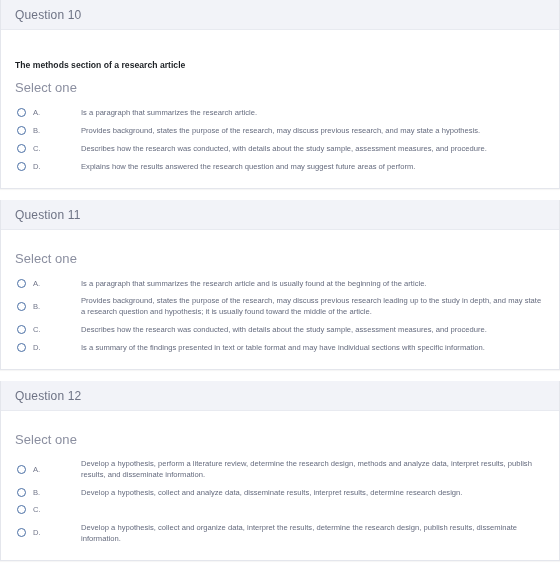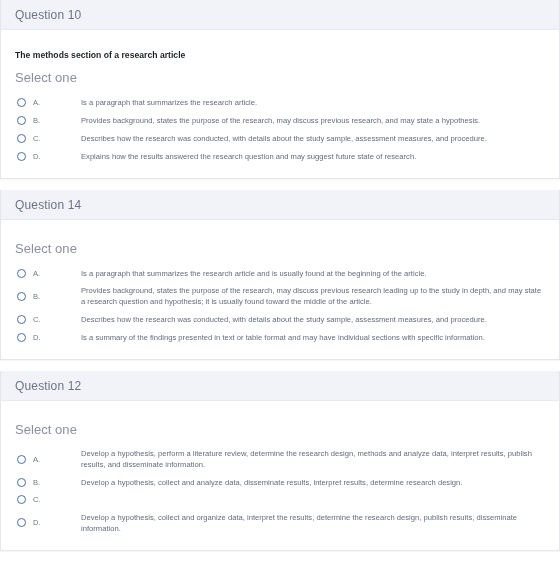--- a/index.html
+++ b/index.html
@@ -52,21 +52,21 @@
   .card-body {
     padding: 13px 14px 13px 14px;
     background: #ffffff;
   }
 
   .question-stem {
     font-size: 8.6px;
     font-weight: bold;
     color: #1d2125;
     line-height: 1.55;
-    margin: 6px 0 0 0;
+    margin: 16px 0 0 0;
     max-width: 512px;
     letter-spacing: .02px;
   }
 
   .select-one-label {
     font-size: 13px;
     color: #8b8fa0;
     margin: 9px 0 9px 0;
     line-height: 1;
     letter-spacing: .05px;
@@ -140,28 +140,28 @@
             <span class="answer-text">Provides background, states the purpose of the research, may discuss previous research, and may state a hypothesis.</span>
           </li>
           <li class="answer-option">
             <span class="radio-icon"></span>
             <span class="answer-letter">C.</span>
             <span class="answer-text">Describes how the research was conducted, with details about the study sample, assessment measures, and procedure.</span>
           </li>
           <li class="answer-option">
             <span class="radio-icon"></span>
             <span class="answer-letter">D.</span>
-            <span class="answer-text">Explains how the results answered the research question and may suggest future state of research.</span>
+            <span class="answer-text">Explains how the results answered the research question and may suggest future areas of perform.</span>
           </li>
         </ul>
       </div>
     </div>
     <div class="question-card">
       <div class="card-header">
-        <span class="card-header-label">Question 14</span>
+        <span class="card-header-label">Question 11</span>
       </div>
       <div class="card-body">
         <div class="select-one-label">Select one</div>
         <ul class="answer-list">
           <li class="answer-option">
             <span class="radio-icon"></span>
             <span class="answer-letter">A.</span>
             <span class="answer-text">Is a paragraph that summarizes the research article and is usually found at the beginning of the article.</span>
           </li>
           <li class="answer-option multiline">

